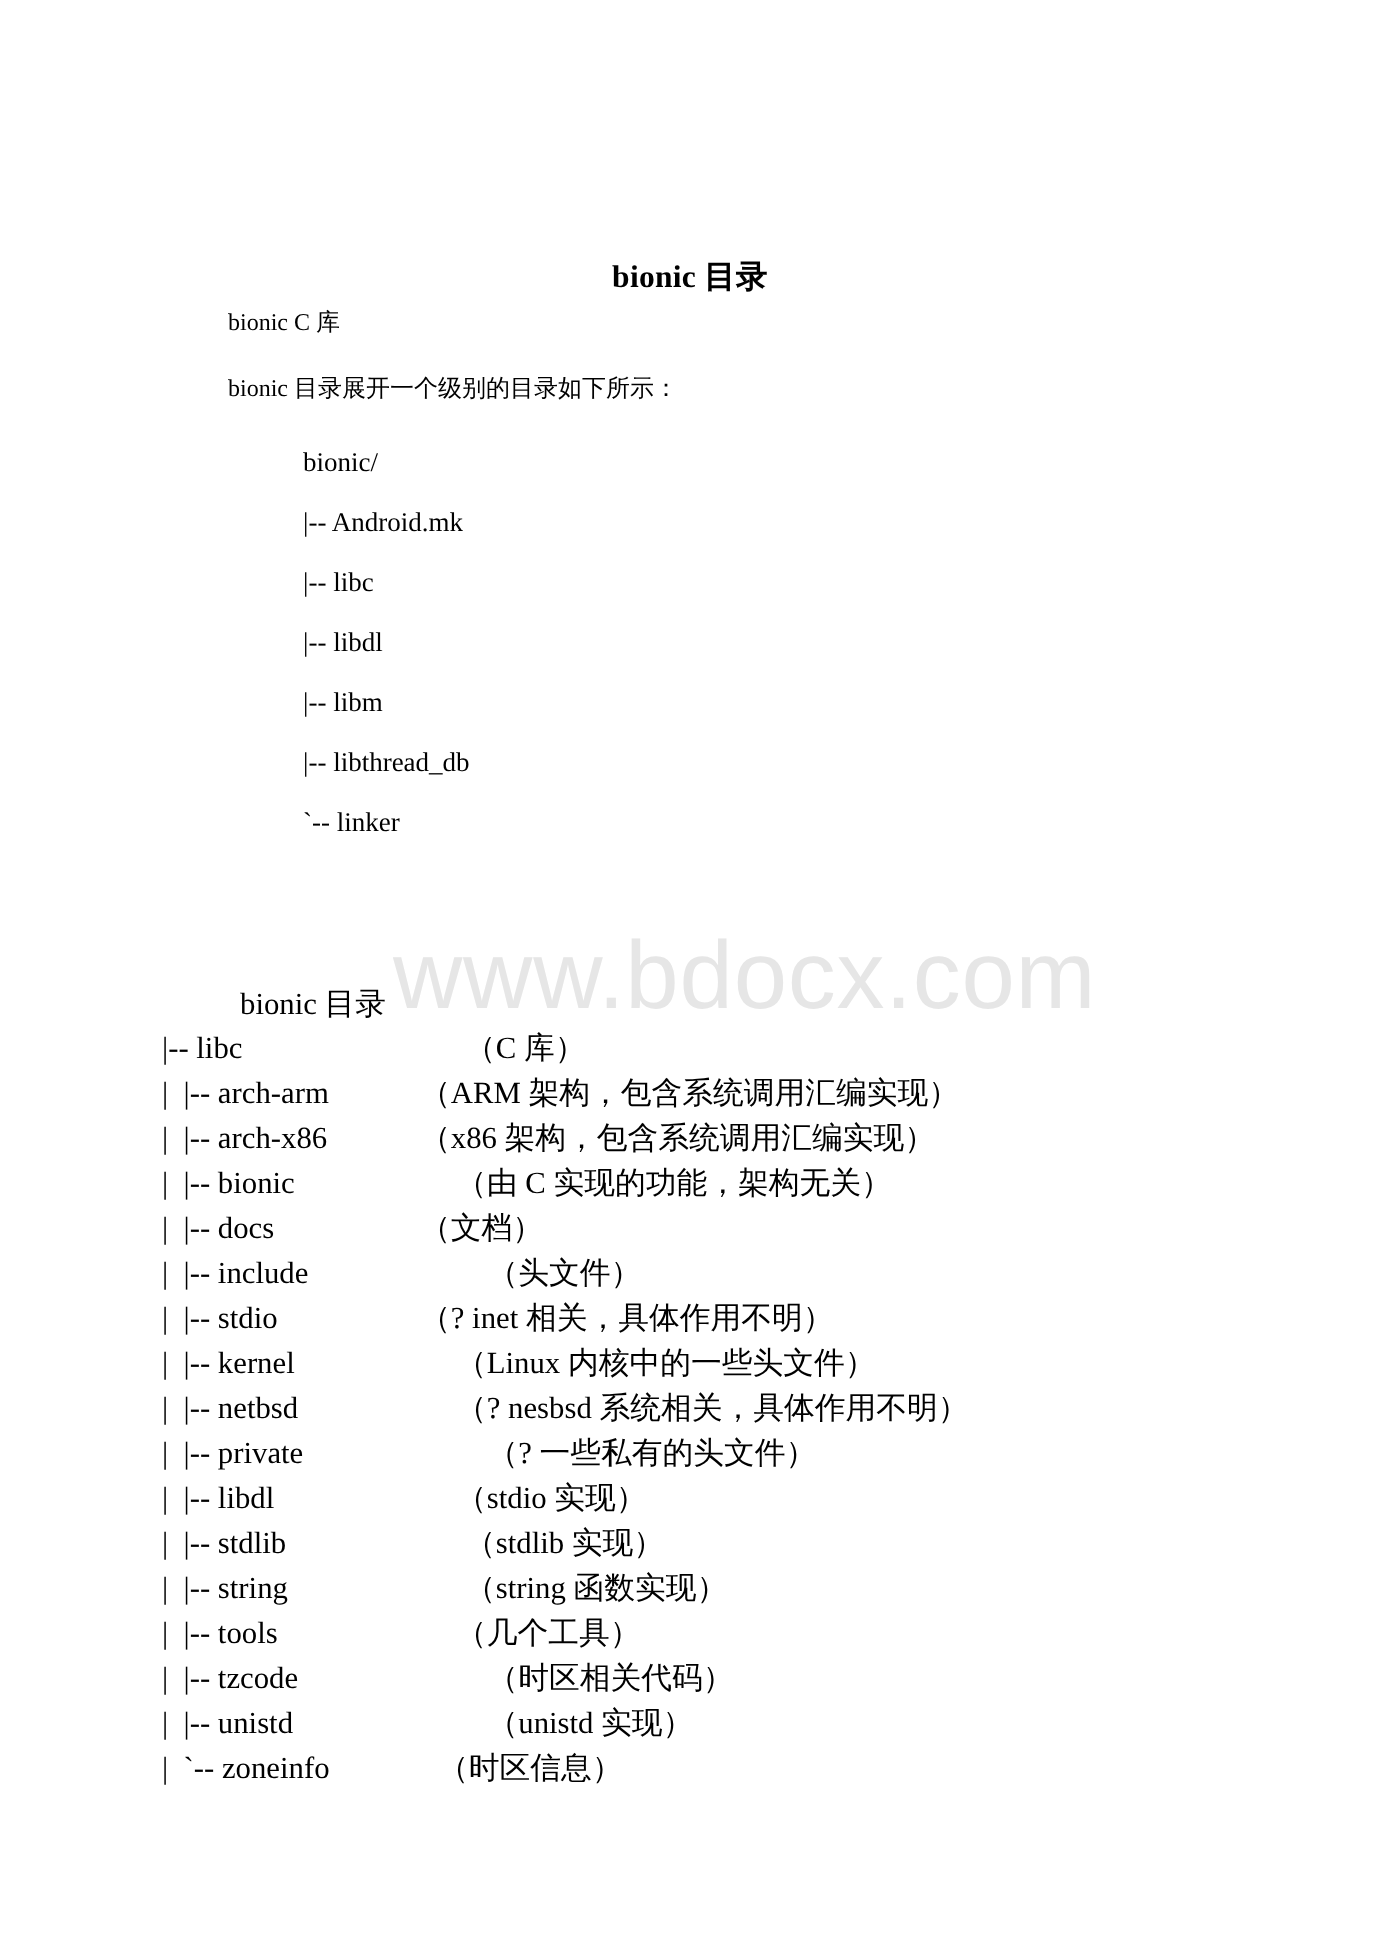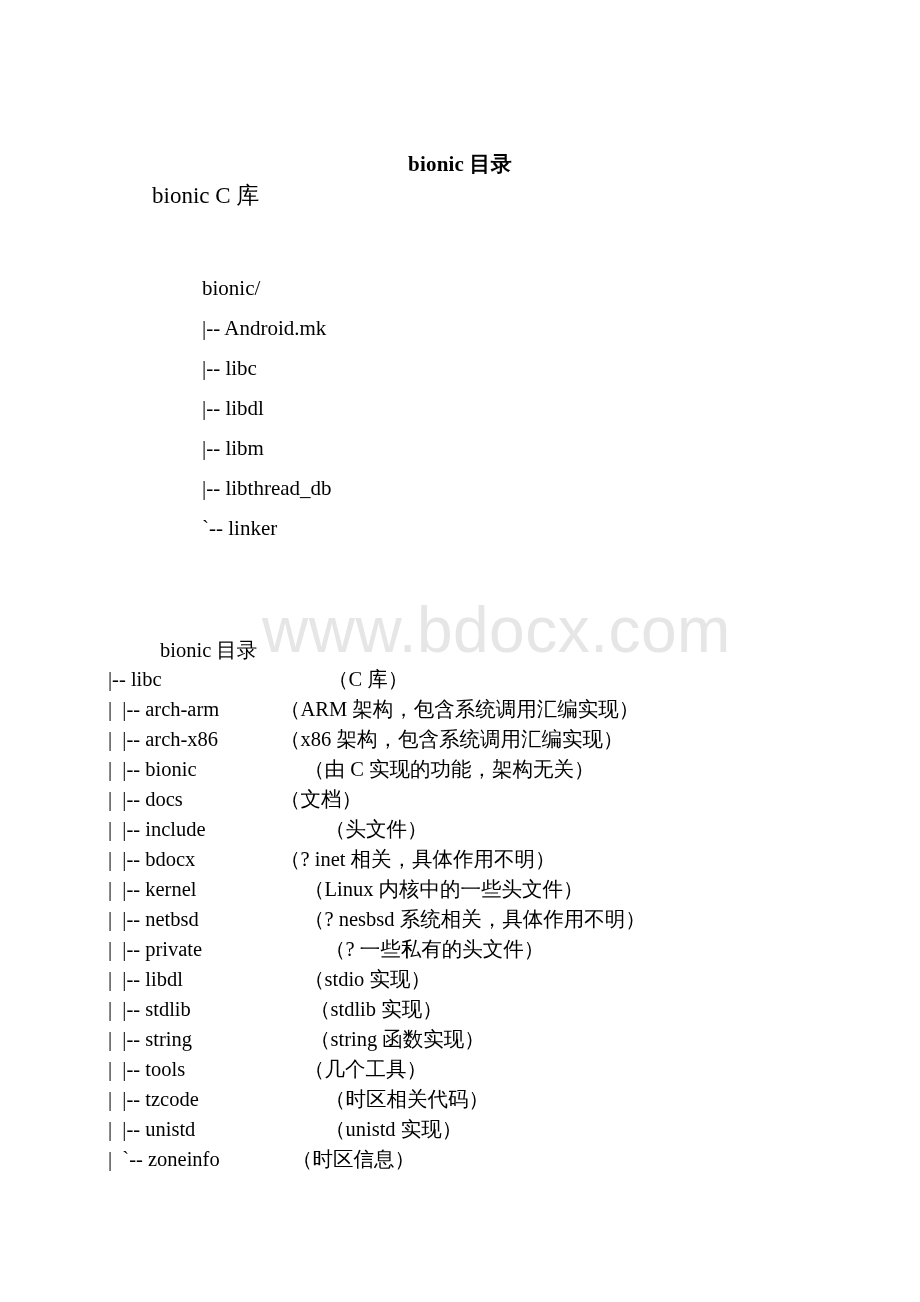--- a/index.html
+++ b/index.html
@@ -13,53 +13,54 @@
     position: relative;
     overflow: hidden;
     font-family: "Liberation Serif", "DejaVu Serif", serif;
     color: #000000;
     -webkit-font-smoothing: antialiased;
   }
 
   .page {
     position: absolute;
     inset: 0;
+    margin-top: 20px;
   }
 
   
   .doc-title {
     position: absolute;
     top: 136px;
     left: 0;
     width: 920px;
     text-align: center;
     font-size: 21px;
     font-weight: bold;
     letter-spacing: 0.2px;
     line-height: 28px;
   }
 
   
   .intro {
     position: absolute;
     left: 152px;
-    font-size: 23px;
+    font-size: 16px;
     line-height: 28px;
     white-space: pre;
     font-family: Liberation Serif, serif;
   }
   .intro-1 { top: 182px; }
   .intro-2 { top: 226px; }
 
   
   .tree-block {
     position: absolute;
     left: 202px;
     top: 268px;
-    font-size: 21px;
+    font-size: 18px;
     line-height: 40px;
   }
   .tree-line {
     white-space: pre;
     height: 40px;
   }
 
   
   .watermark {
     position: absolute;
@@ -108,45 +109,46 @@
 </style>
 </head>
 <body>
 
 <div class="page">
 
   <h1 class="doc-title">bionic 目录</h1>
 
   <div class="intro intro-1">bionic C 库</div>
 
+  <div class="intro intro-2">bionic 目录展开一个级别的目录如下所示：</div>
 
   <div class="tree-block">
     <div class="tree-line">bionic/</div>
     <div id="tree-entries">
         <div class="tree-line">|-- Android.mk</div>
         <div class="tree-line">|-- libc</div>
         <div class="tree-line">|-- libdl</div>
         <div class="tree-line">|-- libm</div>
         <div class="tree-line">|-- libthread_db</div>
         <div class="tree-line">`-- linker</div>
       </div>
   </div>
 
   <div class="watermark">www.bdocx.com</div>
 
   <div class="sub-heading">bionic 目录</div>
 
   <div class="listing" id="listing-block">
-      <div class="listing-row"><span class="entry">|-- libc</span><span class="desc" style="left: 220px;">（C 库）</span></div>
+      <div class="listing-row"><span class="entry">|-- libc</span><span class="desc" style="left: 202px;">（C 库）</span></div>
       <div class="listing-row"><span class="entry">|  |-- arch-arm</span><span class="desc" style="left: 172px;">（ARM 架构，包含系统调用汇编实现）</span></div>
       <div class="listing-row"><span class="entry">|  |-- arch-x86</span><span class="desc" style="left: 172px;">（x86 架构，包含系统调用汇编实现）</span></div>
       <div class="listing-row"><span class="entry">|  |-- bionic</span><span class="desc" style="left: 196px;">（由 C 实现的功能，架构无关）</span></div>
       <div class="listing-row"><span class="entry">|  |-- docs</span><span class="desc" style="left: 172px;">（文档）</span></div>
       <div class="listing-row"><span class="entry">|  |-- include</span><span class="desc" style="left: 217px; text-align: right;">（头文件）</span></div>
-      <div class="listing-row"><span class="entry">|  |-- bdocx</span><span class="desc" style="left: 172px;">（? inet 相关，具体作用不明）</span></div>
+      <div class="listing-row"><span class="entry">|  |-- stdio</span><span class="desc" style="left: 172px;">（? inet 相关，具体作用不明）</span></div>
       <div class="listing-row"><span class="entry">|  |-- kernel</span><span class="desc" style="left: 196px;">（Linux 内核中的一些头文件）</span></div>
       <div class="listing-row"><span class="entry">|  |-- netbsd</span><span class="desc" style="left: 196px;">（? nesbsd 系统相关，具体作用不明）</span></div>
       <div class="listing-row"><span class="entry">|  |-- private</span><span class="desc" style="left: 217px;">（? 一些私有的头文件）</span></div>
       <div class="listing-row"><span class="entry">|  |-- libdl</span><span class="desc" style="left: 196px;">（stdio 实现）</span></div>
       <div class="listing-row"><span class="entry">|  |-- stdlib</span><span class="desc" style="left: 202px;">（stdlib 实现）</span></div>
       <div class="listing-row"><span class="entry">|  |-- string</span><span class="desc" style="left: 202px;">（string 函数实现）</span></div>
       <div class="listing-row"><span class="entry">|  |-- tools</span><span class="desc" style="left: 196px;">（几个工具）</span></div>
       <div class="listing-row"><span class="entry">|  |-- tzcode</span><span class="desc" style="left: 217px;">（时区相关代码）</span></div>
       <div class="listing-row"><span class="entry">|  |-- unistd</span><span class="desc" style="left: 217px;">（unistd 实现）</span></div>
       <div class="listing-row"><span class="entry">|  `-- zoneinfo</span><span class="desc" style="left: 184px;">（时区信息）</span></div>

